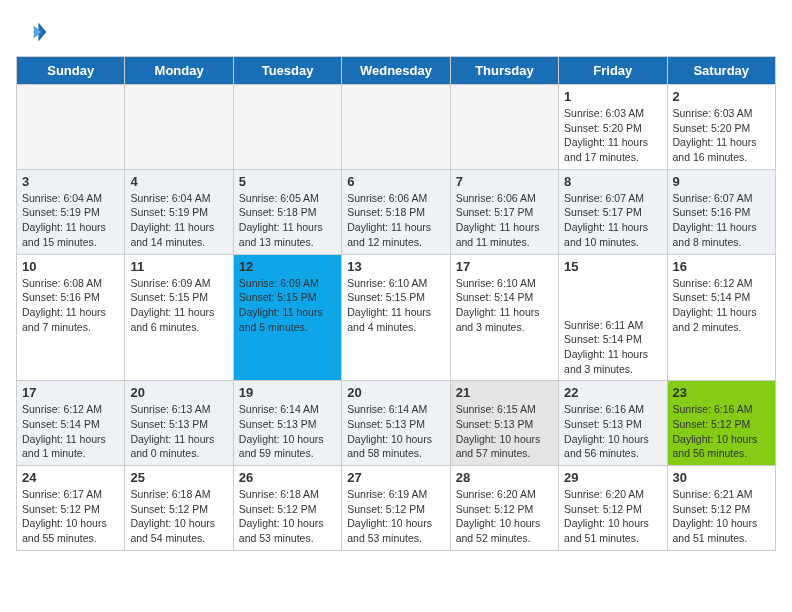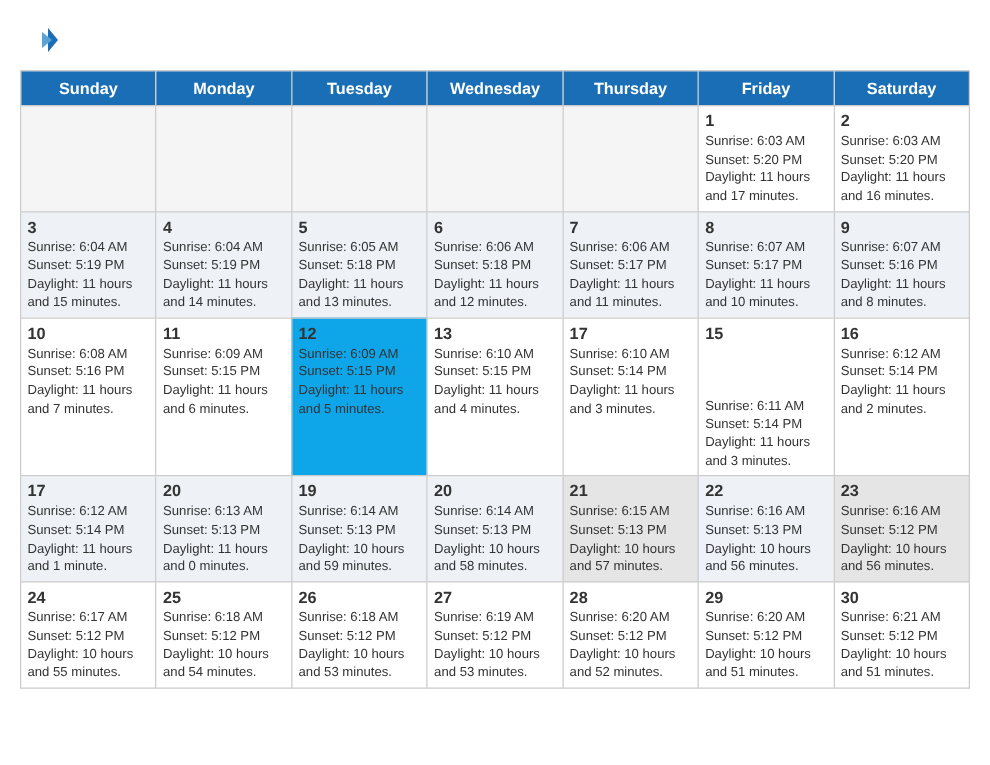--- a/index.html
+++ b/index.html
@@ -259,21 +259,21 @@
             <div class="day-info" style="white-space: pre-line;">Sunrise: 6:15 AM
 Sunset: 5:13 PM
 Daylight: 10 hours and 57 minutes.</div>
           </td>
           <td style="background: rgb(238, 242, 247);">
             <span class="day-num">22</span>
             <div class="day-info" style="white-space: pre-line;">Sunrise: 6:16 AM
 Sunset: 5:13 PM
 Daylight: 10 hours and 56 minutes.</div>
           </td>
-          <td style="background: #e5e5e5;">
+          <td style="background: #84cc16;">
             <span class="day-num">23</span>
             <div class="day-info" style="white-space: pre-line;">Sunrise: 6:16 AM
 Sunset: 5:12 PM
 Daylight: 10 hours and 56 minutes.</div>
           </td>
         </tr>
         <tr>
           <td style="background: rgb(255, 255, 255);">
             <span class="day-num">24</span>
             <div class="day-info" style="white-space: pre-line;">Sunrise: 6:17 AM

